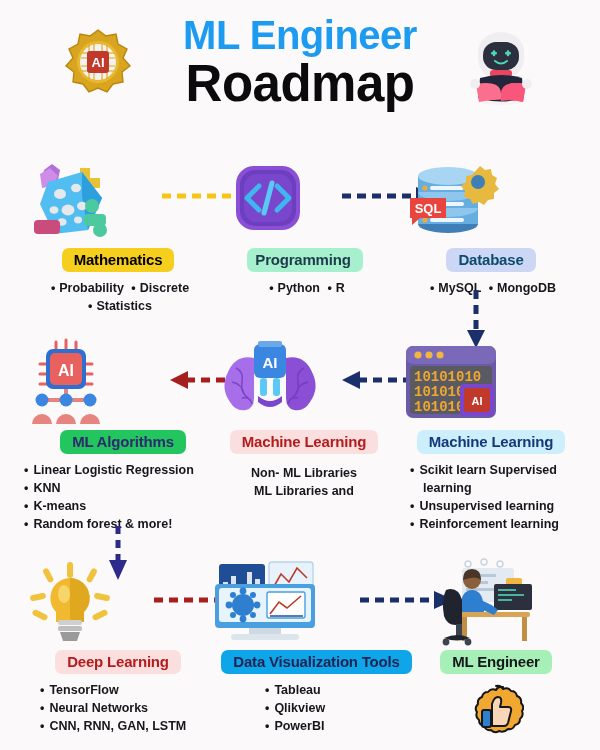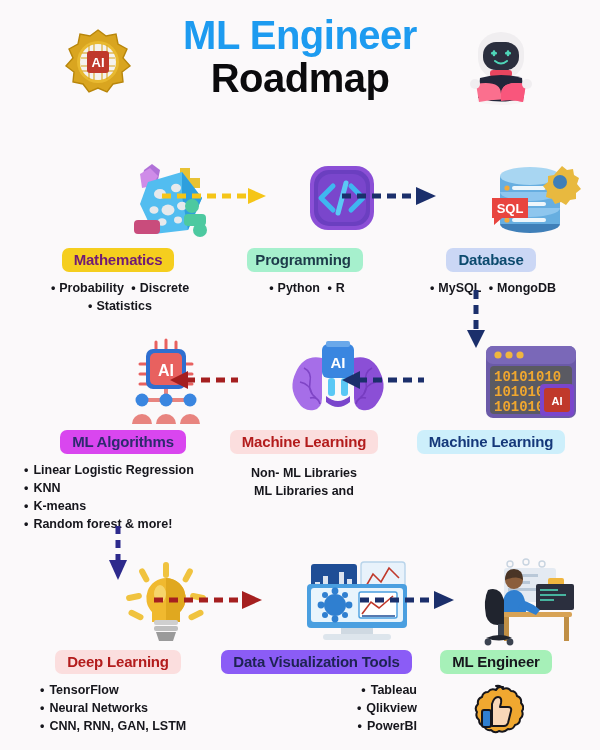--- a/index.html
+++ b/index.html
@@ -27,21 +27,21 @@
     text-align: center;
   }
   .title-line1 {
     font-size: 40px;
     font-weight: bold;
     color: #1d9bf0;
     letter-spacing: -0.5px;
     line-height: 1.05;
   }
   .title-line2 {
-    font-size: 40px;
+    font-size: 51px;
     font-weight: bold;
     color: #0b0b0d;
     letter-spacing: -0.5px;
     line-height: 1.1;
   }
 
   
   .gear-icon {
     position: absolute;
     left: 62px; top: 26px;
@@ -56,21 +56,21 @@
 
   
   .node {
     position: absolute;
     text-align: center;
   }
   .node-art {
     height: 86px;
     display: flex;
     align-items: flex-end;
-    justify-content: flex-end;
+    justify-content: flex-start;
     margin-bottom: 4px;
   }
   .pill {
     display: inline-block;
     padding: 3px 12px 4px 12px;
     border-radius: 7px;
     font-size: 15px;
     font-weight: bold;
     white-space: nowrap;
     letter-spacing: -0.2px;
@@ -174,21 +174,21 @@
         <ellipse cx="64" cy="48" rx="5" ry="4.2"></ellipse>
         <ellipse cx="44" cy="64" rx="4.6" ry="3.8"></ellipse>
         <ellipse cx="60" cy="62" rx="4" ry="3.4"></ellipse>
       </g>
       <rect x="16" y="62" width="26" height="14" rx="4" fill="#c94c7c"></rect>
       <rect x="66" y="56" width="22" height="12" rx="4" fill="#4dc9a0"></rect>
       <circle cx="74" cy="48" r="7" fill="#4dc9a0"></circle>
       <circle cx="82" cy="72" r="7" fill="#4dc9a0"></circle>
     </svg>
   </div>
-  <div class="pill" style="background:#f5ce1e; color:#701a75;">Mathematics</div>
+  <div class="pill" style="background:#f5ce1e; color:#000000;">Mathematics</div>
   <div class="node-list">
     <div class="inline-bullets">
       <span class="b">•</span><span>Probability</span>
       <span class="b">•</span><span>Discrete</span>
     </div>
     <div class="inline-bullets">
       <span class="b">•</span><span>Statistics</span>
     </div>
   </div>
 </div>
@@ -295,21 +295,21 @@
         <line x1="72" y1="62" x2="72" y2="68"></line>
       </g>
       <circle cx="48" cy="62" r="6.5" fill="#3a86e0"></circle>
       <circle cx="24" cy="62" r="6.5" fill="#3a86e0"></circle>
       <circle cx="72" cy="62" r="6.5" fill="#3a86e0"></circle>
       <path d="M14 86 a10 10 0 0 1 20 0 z" fill="#e8847f"></path>
       <path d="M38 86 a10 10 0 0 1 20 0 z" fill="#e8847f"></path>
       <path d="M62 86 a10 10 0 0 1 20 0 z" fill="#e8847f"></path>
     </svg>
   </div>
-  <div class="pill" style="background:#d946ef; color:#2d2a6e;">ML Algorithms</div>
+  <div class="pill" style="background:#22c55e; color:#2d2a6e;">ML Algorithms</div>
   <ul class="node-list bulleted left" style="margin-left:6px;">
     <li>Linear Logistic Regression</li>
     <li>KNN</li>
     <li>K-means</li>
     <li>Random forest &amp; more!</li>
   </ul>
 </div>
 
 <div class="conn" style="left:168px; top:366px;">
   <svg class="art-svg" viewBox="0 0 72 28" width="72" height="28">
@@ -368,20 +368,25 @@
         <text x="16" y="43">10101010</text>
         <text x="16" y="58">10101010</text>
         <text x="16" y="73">101010</text>
       </g>
       <rect x="62" y="46" width="34" height="32" rx="4" fill="#7a46cc"></rect>
       <rect x="66" y="50" width="26" height="24" rx="3" fill="#c0392b"></rect>
       <text x="79" y="67" text-anchor="middle" font-family="Liberation Sans, sans-serif" font-size="11" font-weight="bold" fill="#ffffff">AI</text>
     </svg>
   </div>
   <div class="pill" style="background:#cdeffb; color:#15387a;">Machine Learning</div>
+  <ul class="node-list bulleted left wrap" style="margin-left:12px; margin-right:6px;">
+    <li>Scikit learn Supervised learning</li>
+    <li>Unsupervised learning</li>
+    <li>Reinforcement learning</li>
+  </ul>
 </div>
 
 <div class="conn" style="left:105px; top:524px;">
   <svg class="art-svg" viewBox="0 0 26 58" width="26" height="58">
     <line x1="13" y1="2" x2="13" y2="38" stroke="#2d2a8c" stroke-width="5" stroke-dasharray="8 6" stroke-linecap="butt"></line>
     <path d="M4 36 L22 36 L13 56 Z" fill="#2d2a8c"></path>
   </svg>
 </div>
 
 <div class="node" style="left:18px; top:560px; width:200px;">
@@ -453,22 +458,22 @@
       <g stroke="#c0392b" stroke-width="1.6" fill="none">
         <path d="M65 56 L74 44 L82 50 L96 38"></path>
       </g>
       <g stroke="#1f4e96" stroke-width="1.4">
         <line x1="65" y1="58" x2="98" y2="58"></line>
       </g>
       <rect x="44" y="70" width="32" height="8" fill="#cfd9e2"></rect>
       <rect x="26" y="76" width="68" height="6" rx="3" fill="#dde5ec"></rect>
     </svg>
   </div>
-  <div class="pill" style="background:#8b5cf6; color:#1d2352;margin-left:11px;">Data Visualization Tools</div>
-  <ul class="node-list bulleted left" style="margin-left:60px;text-align:right;">
+  <div class="pill" style="background:#0ea5e9; color:#1d2352;margin-left:11px;">Data Visualization Tools</div>
+  <ul class="node-list bulleted left" style="margin-left:60px;">
     <li>Tableau</li>
     <li>Qlikview</li>
     <li>PowerBI</li>
   </ul>
 </div>
 
 <div class="conn" style="left:358px; top:586px;">
   <svg class="art-svg" viewBox="0 0 100 28" width="100" height="28">
     <line x1="2" y1="14" x2="78" y2="14" stroke="#1b2f6b" stroke-width="5" stroke-dasharray="9 6" stroke-linecap="butt"></line>
     <path d="M76 5 L96 14 L76 23 Z" fill="#1b2f6b"></path>

